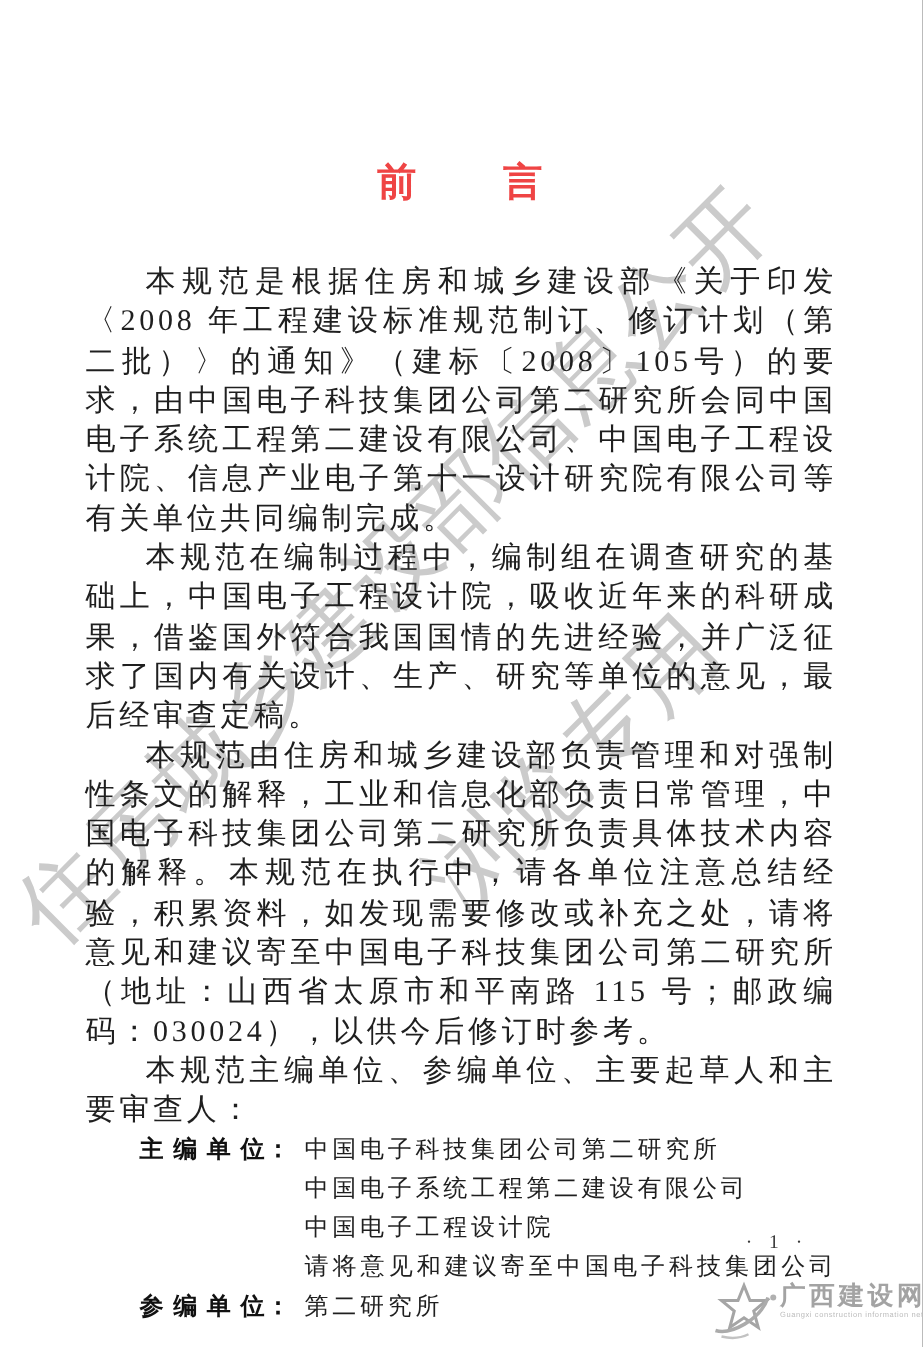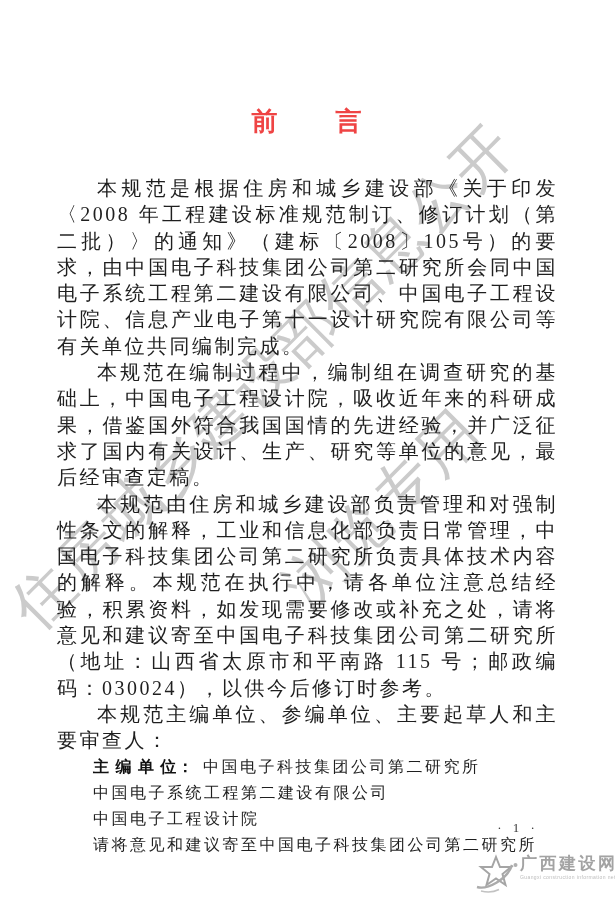--- a/index.html
+++ b/index.html
@@ -122,20 +122,21 @@
     <p>本规范在编制过程中，编制组在调查研究的基础上，中国电子工程设计院，吸收近年来的科研成果，借鉴国外符合我国国情的先进经验，并广泛征求了国内有关设计、生产、研究等单位的意见，最后经审查定稿。</p>
     <p>本规范由住房和城乡建设部负责管理和对强制性条文的解释，工业和信息化部负责日常管理，中国电子科技集团公司第二研究所负责具体技术内容的解释。本规范在执行中，请各单位注意总结经验，积累资料，如发现需要修改或补充之处，请将意见和建议寄至中国电子科技集团公司第二研究所（地址：山西省太原市和平南路 115 号；邮政编码：030024），以供今后修订时参考。</p>
     <p>本规范主编单位、参编单位、主要起草人和主要审查人：</p>
 
     <div class="editor-row">
       <span class="elabel">主 编 单 位：</span>
       <span class="evalue">中国电子科技集团公司第二研究所</span>
     </div>
 
     <div class="editor-row">
+      <span class="elabel">参 编 单 位：</span>
       <span class="evalue">
         <div>中国电子系统工程第二建设有限公司</div>
         <div>中国电子工程设计院</div>
         <div>请将意见和建议寄至中国电子科技集团公司第二研究所</div>
       </span>
     </div>
   </div>
 
   <div class="pageno">· 1 ·</div>
 

